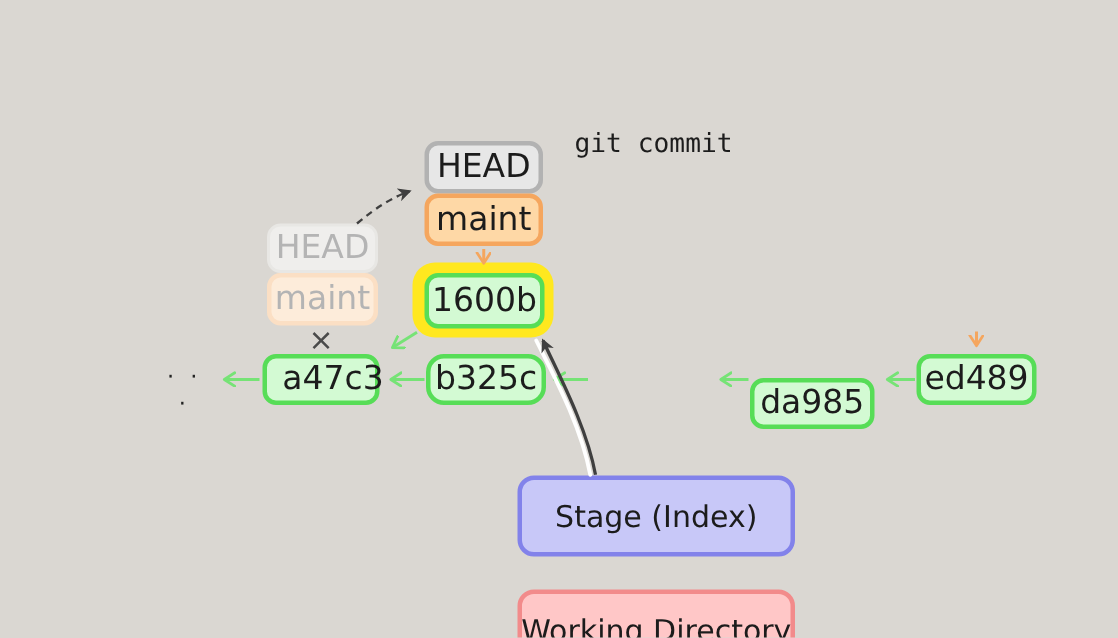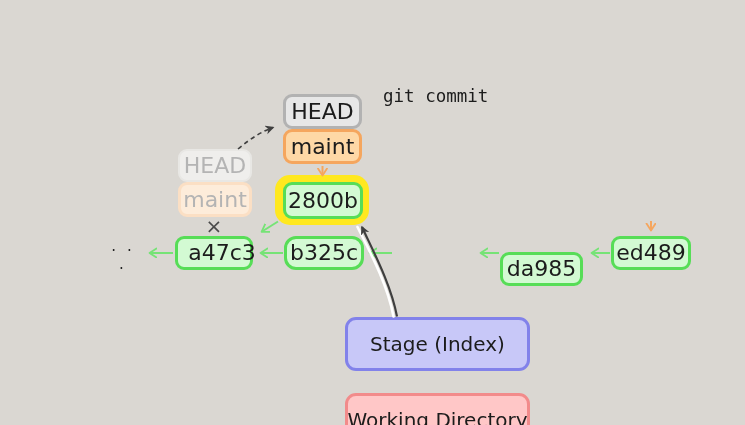--- a/index.html
+++ b/index.html
@@ -58,21 +58,21 @@
 
   <div class="title">git commit</div>
 
   <div class="node faded-gray" style="left:178px; top:105px; width:74px; height:33px;">HEAD</div>
   <div class="node faded-orange" style="left:178px; top:138px; width:74px; height:35px;">maint</div>
 
   <div class="node gray" style="left:283px; top:50px; width:79px; height:35px;">HEAD</div>
   <div class="node orange" style="left:283px; top:85px; width:79px; height:35px;">maint</div>
 
   <div class="glow" style="left:275px; top:131px; width:94px; height:50px;"></div>
-  <div class="node green" style="left:283px; top:138px; width:80px; height:37px; border-width:3.5px;">2800b</div>
+  <div class="node green" style="left:283px; top:138px; width:80px; height:37px; border-width:3.5px;">1600b</div>
 
 
   <div class="ellipsis">· · ·</div>
   <div class="node green" style="left:175px; top:192px; width:78px; height:34px;padding-left:16px;">a47c3</div>
   <div class="node green" style="left:284px; top:192px; width:80px; height:34px;border-radius:12px;">b325c</div>
   <div class="node green" style="left:500px; top:208px; width:83px; height:34px;text-align:center;">da985</div>
   <div class="node green" style="left:611px; top:192px; width:80px; height:34px;">ed489</div>
 
   <div class="cross">×</div>
 

